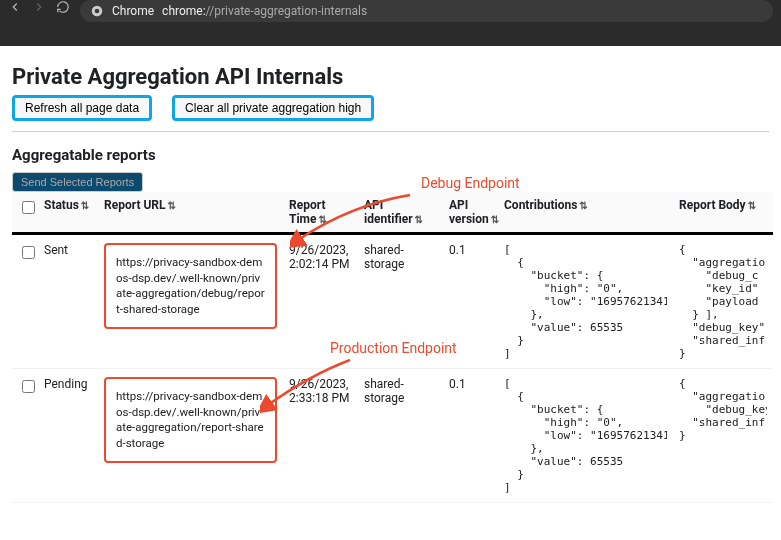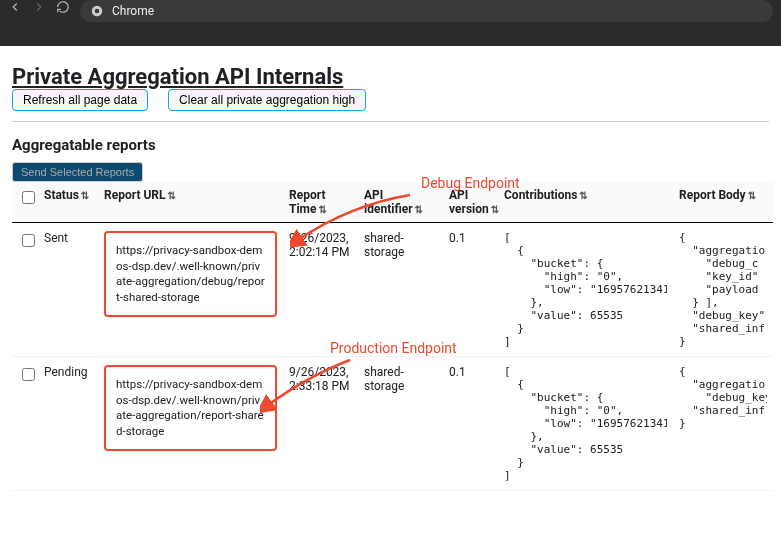--- a/index.html
+++ b/index.html
@@ -29,26 +29,26 @@
     display: flex;
     align-items: center;
     padding: 0 10px;
     gap: 8px;
     color: #ccc;
     font-size: 12px;
   }
   .addr .url-host { color: #eee; }
   .addr .url-path { color: #aaa; }
   .content { padding: 10px 12px; }
-  h1 { font-size: 22px; margin: 8px 0 0 0; font-weight: 700; text-decoration: underline; }
+  h1 { font-size: 22px; margin: 8px 0 6px 0; font-weight: 700; }
   .btnrow { display: flex; gap: 20px; margin-bottom: 10px; }
   .btn {
     font-size: 12px;
     padding: 3px 10px;
-    border: 1px solid #0ea5e9;
+    border: 3px solid #0ea5e9;
     border-radius: 4px;
     background: #f7f7f7;
     cursor: pointer;
   }
   hr { border: none; border-top: 1px solid #ccc; margin: 8px 0 14px 0; }
   h2 { font-size: 15px; margin: 0 0 8px 0; font-weight: 700; }
   .send-btn {
     font-size: 11px;
     padding: 3px 8px;
     border: 1px solid #ccc;
@@ -58,21 +58,21 @@
     cursor: default;
     margin-bottom: 0;
   }
   table { width: 100%; border-collapse: collapse; table-layout: fixed; }
   thead th {
     text-align: left;
     font-size: 12px;
     font-weight: 700;
     padding: 6px 6px;
     vertical-align: top;
-    border-bottom: 1px solid #000000;
+    border-bottom: 3px solid #000000;
     background: #fafafa;
   }
   th .sort { font-size: 10px; color: #555; margin-left: 2px; }
   tbody td {
     vertical-align: top;
     padding: 8px 6px;
     font-size: 12px;
     border-bottom: 1px solid #f2f2f2;
     word-wrap: break-word;
   }
@@ -125,20 +125,24 @@
         </svg>
   </span>
   <div class="addr">
     <span>
       <svg width="14" height="14" viewBox="0 0 24 24">
             <circle cx="12" cy="12" r="9" fill="#ccc"></circle>
             <circle cx="12" cy="12" r="4" fill="#3a3a3a"></circle>
           </svg>
     </span>
     <span style="color:#eee">Chrome</span>
+    <span style="display:flex">
+      <span class="url-host">chrome:</span>
+          <span class="url-path">//private-aggregation-internals</span>
+    </span>
   </div>
 </div>
 
 <div class="content">
   <h1>Private Aggregation API Internals</h1>
   <div class="btnrow">
     <button class="btn">Refresh all page data</button>
     <button class="btn">Clear all private aggregation high</button>
   </div>
   <hr>

